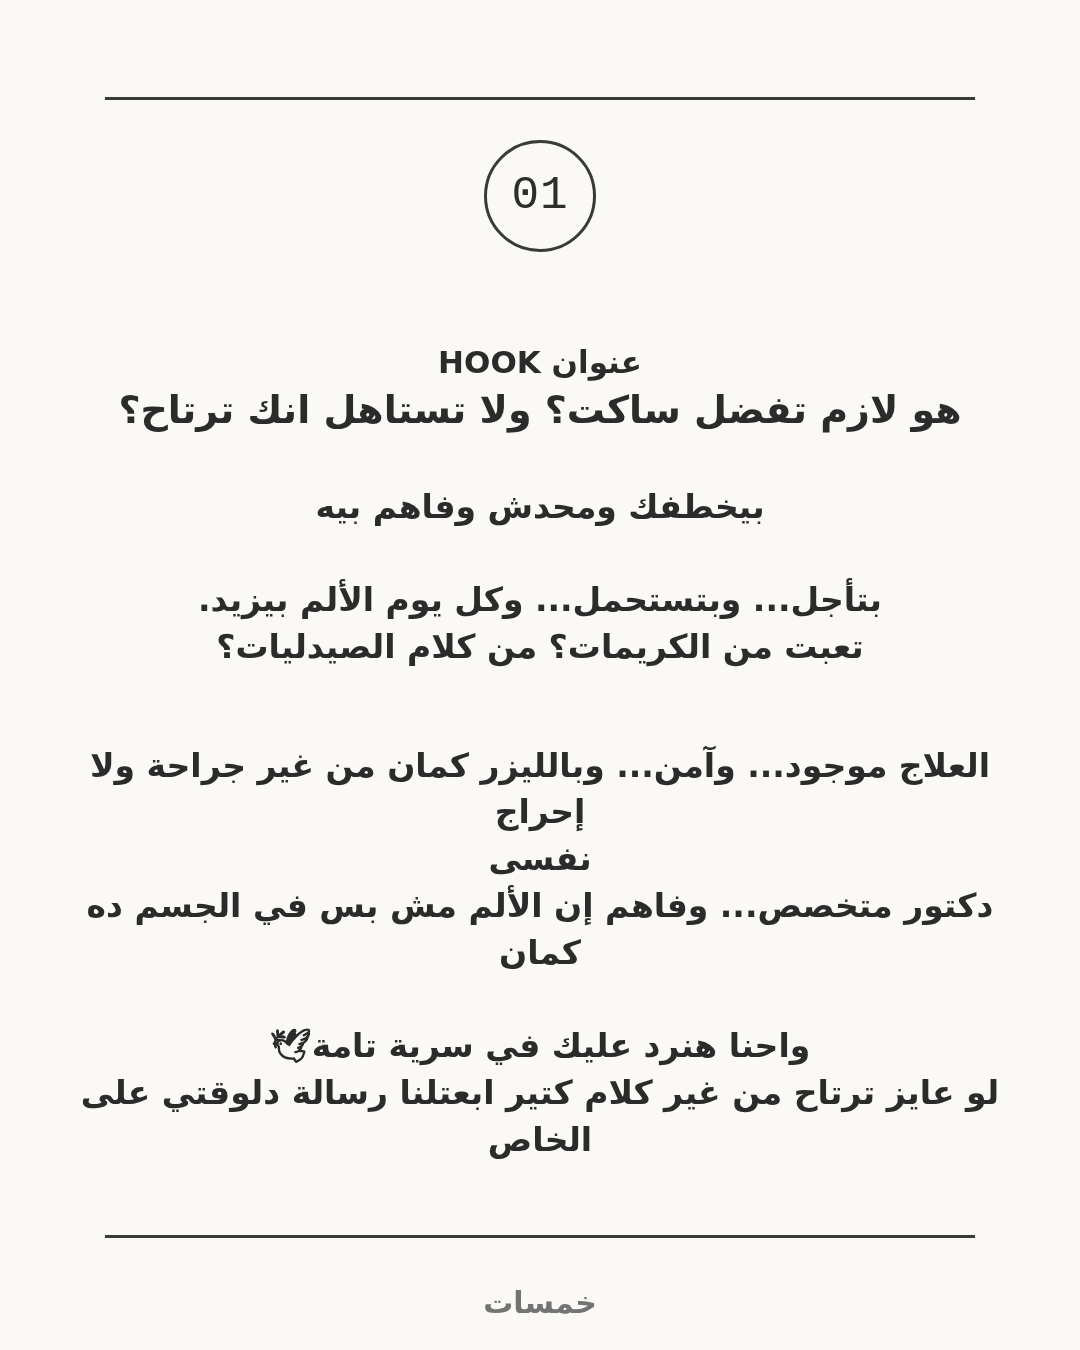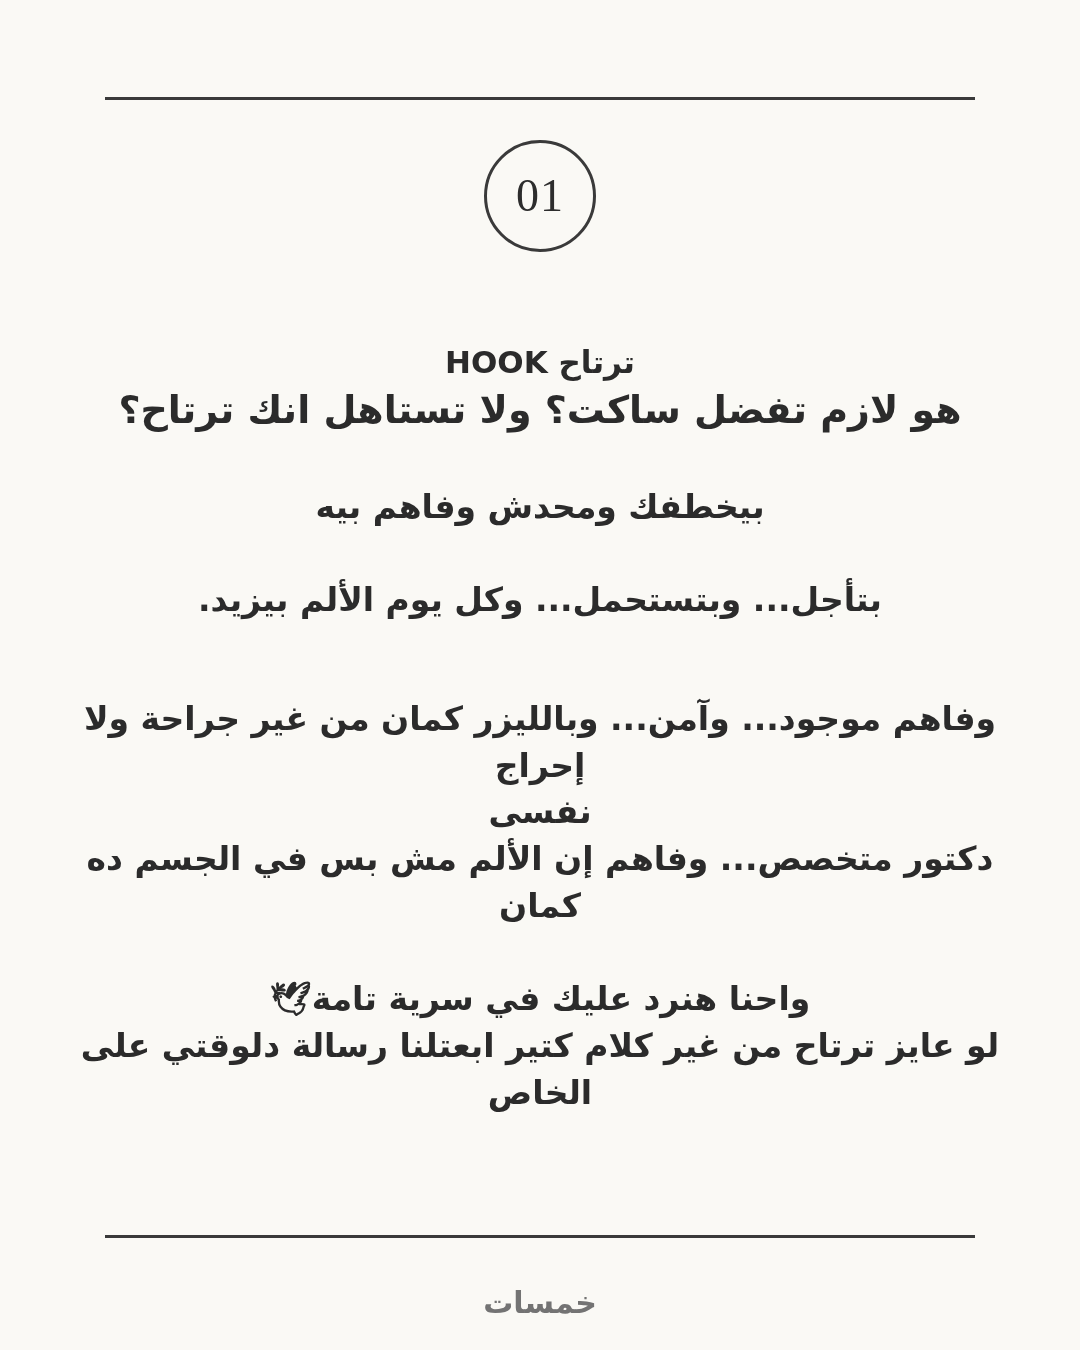--- a/index.html
+++ b/index.html
@@ -47,21 +47,21 @@
     width: 112px;
     height: 112px;
     border: 3px solid #3a3a3a;
     border-radius: 50%;
     display: flex;
     align-items: center;
     justify-content: center;
     box-sizing: border-box;
   }
   .badge span {
-    font-family: Liberation Serif, serif;
+    font-family: Liberation Mono, monospace;
     font-size: 46px;
     letter-spacing: 1px;
     color: #2d2d2d;
     line-height: 1;
   }
   .content {
     width: 1000px;
     margin-top: 88px;
     text-align: center;
     direction: rtl;
@@ -105,40 +105,41 @@
 
   <div class="badge-wrap">
     <div class="badge">
       <span>01</span>
     </div>
   </div>
 
   <div class="content">
 
     <p class="block heading">
-      <span class="line">ترتاح  HOOK</span>
+      <span class="line">عنوان  HOOK</span>
       <span class="line headline">هو لازم تفضل ساكت؟ ولا تستاهل  انك ترتاح؟</span>
     </p>
 
     <div class="gap-md"></div>
 
     <p class="block">
       <span class="line">بيخطفك ومحدش وفاهم بيه</span>
     </p>
 
     <div class="gap-md"></div>
 
     <p class="block">
       <span class="line">بتأجل... وبتستحمل... وكل يوم الألم بيزيد.</span>
+      <span class="line">تعبت من الكريمات؟ من كلام الصيدليات؟</span>
     </p>
 
     <div class="gap-lg"></div>
 
     <p class="block">
-      <span class="line">وفاهم موجود... وآمن... وبالليزر كمان  من غير جراحة ولا إحراج</span>
+      <span class="line">العلاج موجود... وآمن... وبالليزر كمان  من غير جراحة ولا إحراج</span>
       <span class="line">نفسى</span>
       <span class="line">دكتور متخصص... وفاهم إن الألم مش بس في الجسم ده كمان</span>
     </p>
 
     <div class="gap-md"></div>
 
     <p class="block">
       <span class="line">واحنا هنرد عليك في سرية تامة🕊</span>
       <span class="line">لو عايز ترتاح من غير كلام كتير  ابعتلنا رسالة دلوقتي على الخاص</span>
     </p>

